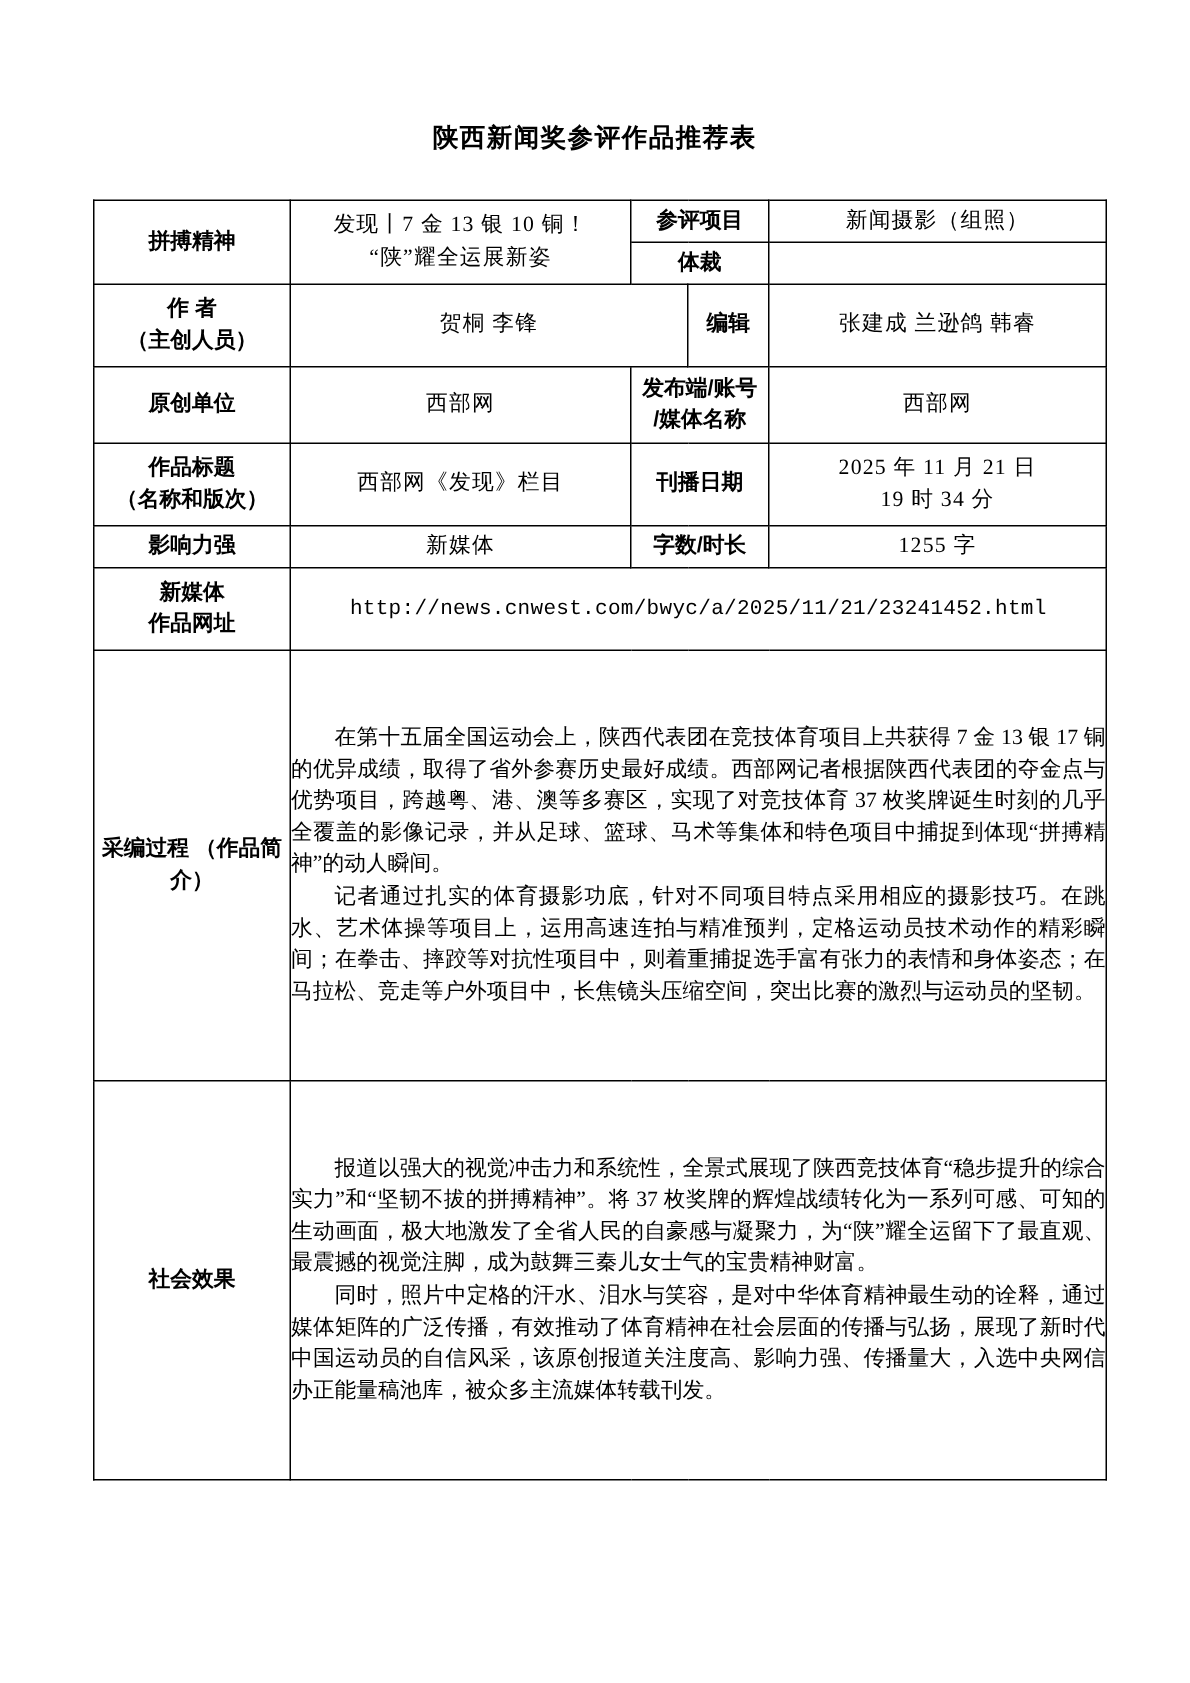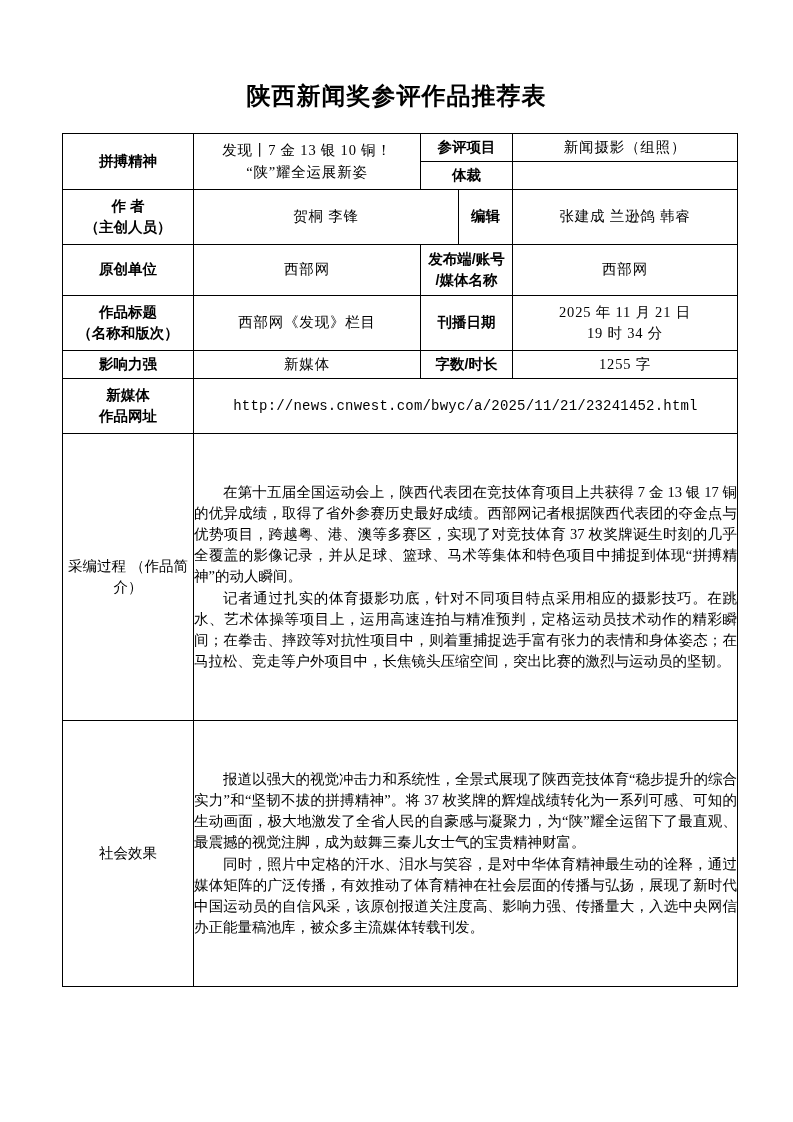--- a/index.html
+++ b/index.html
@@ -24,21 +24,21 @@
   }
 
   .doc-title {
     position: absolute;
     left: 0;
     top: 80px;
     width: 793px;
     text-align: center;
     font-family: "Liberation Sans", "DejaVu Sans", sans-serif;
     font-weight: bold;
-    font-size: 24px;
+    font-size: 17px;
     letter-spacing: 1px;
     color: #000;
   }
 
   table.form {
     position: absolute;
     left: 62px;
     top: 133px;
     width: 675px;
     border-collapse: collapse;
@@ -93,21 +93,21 @@
     text-justify: inter-ideograph;
     padding: 12px 14px 12px 12px;
     vertical-align: middle;
   }
   .body-cell p {
     margin: 0;
     text-indent: 2em;
   }
   .lbl-vert {
     font-family: "Liberation Sans", "DejaVu Sans", sans-serif;
-    font-weight: normal;
+    font-weight: bold;
     font-size: 15px;
     text-align: center;
     vertical-align: middle;
     line-height: 1.4;
   }
 </style>
 </head>
 <body>
 
 <div class="page">

